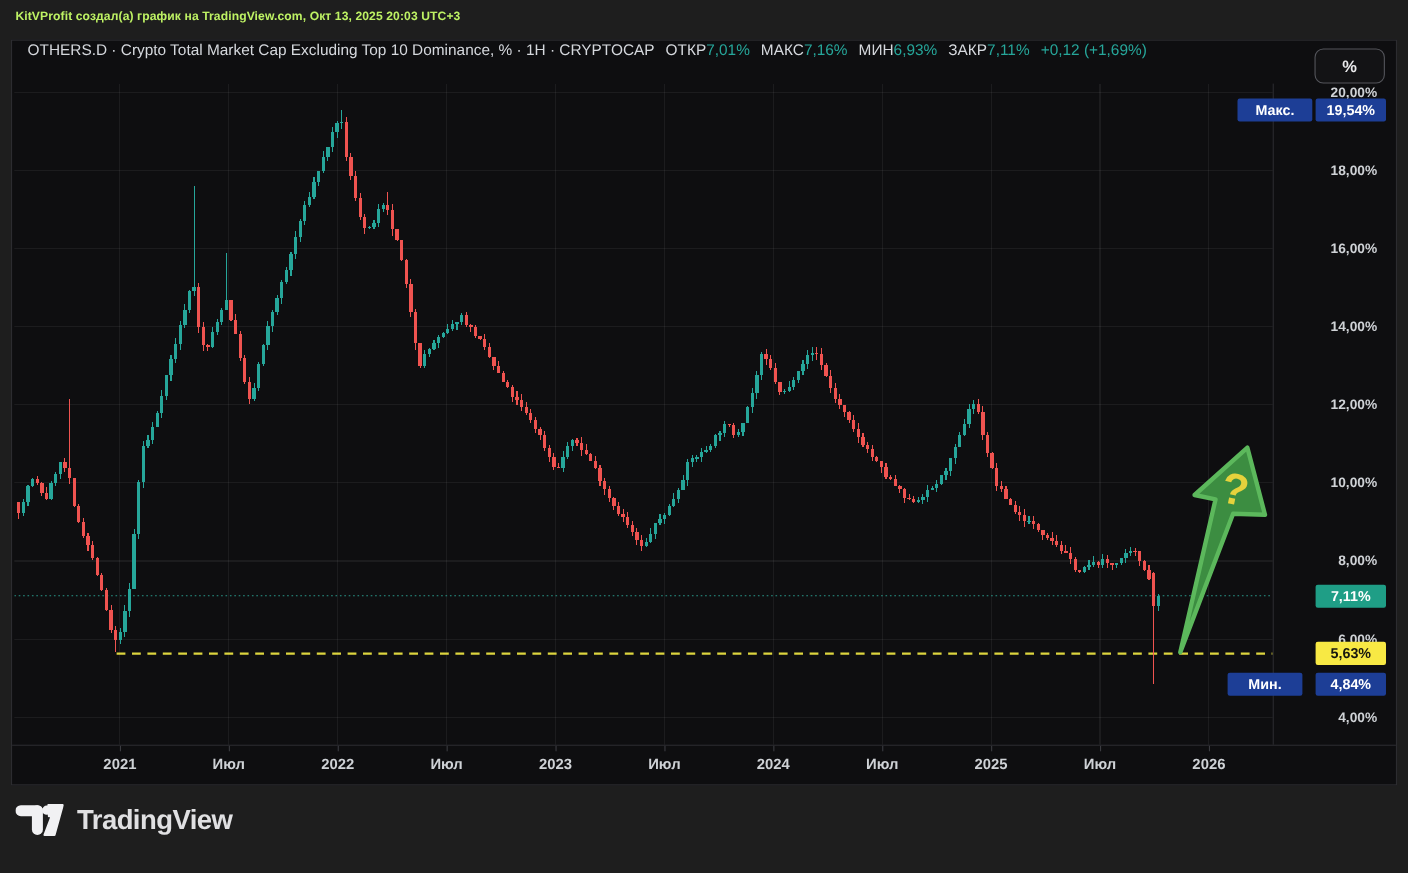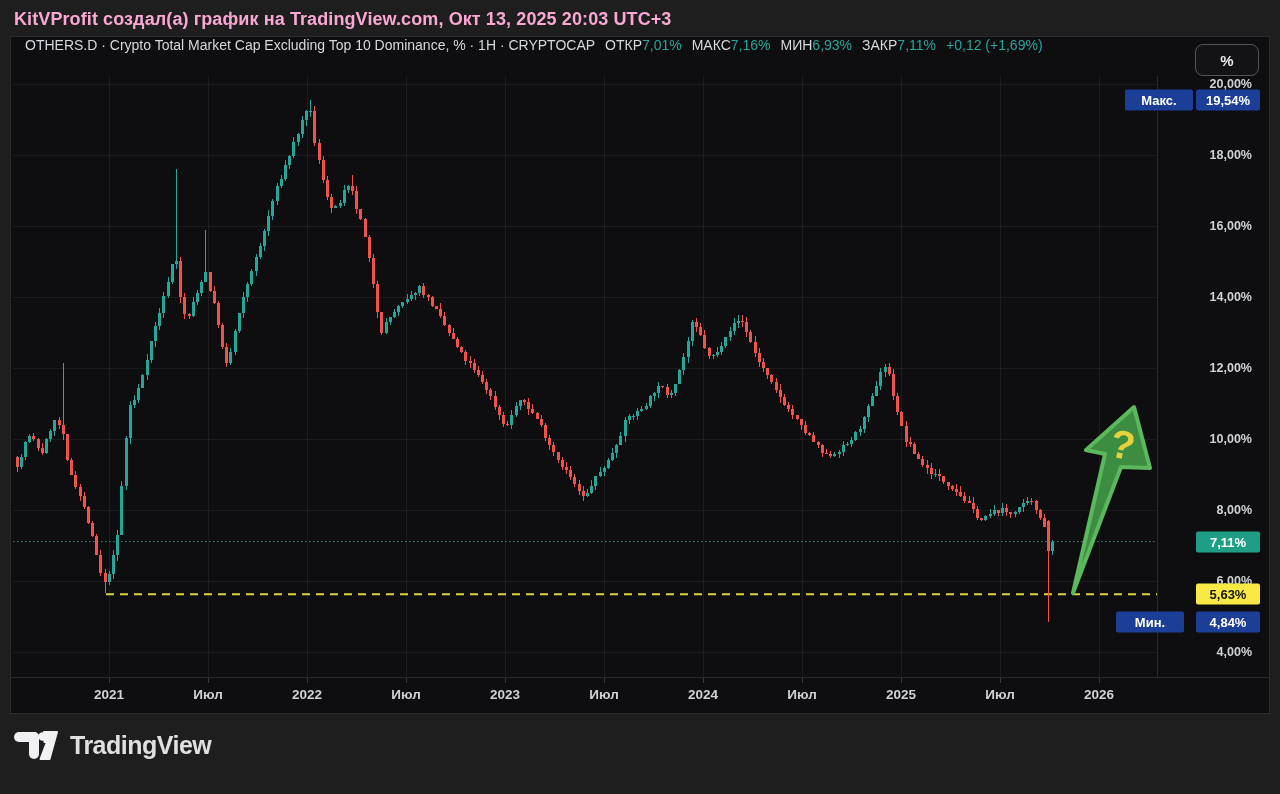--- a/index.html
+++ b/index.html
@@ -1,18 +1,18 @@
 <!DOCTYPE html>
 <html><head>
 <meta charset="utf-8">
 <style>
   html,body{margin:0;padding:0;background:#1e1e1e;}
   #page{position:relative;width:1280px;height:794px;background:#1e1e1e;overflow:hidden;
         font-family:"Liberation Sans",sans-serif;}
-  .attr-bar{position:absolute;left:14px;top:9px;font-size:18px;font-weight:600;color:#f9a8d4;letter-spacing:.1px;}
+  .attr-bar{position:absolute;left:14px;top:9px;font-size:11px;font-weight:600;color:#bef264;letter-spacing:.1px;}
   .card{position:absolute;left:10px;top:36px;width:1260px;height:678px;background:#0e0e10;
         border:1px solid #2c2c30;box-sizing:border-box;}
   .sym-header{position:absolute;left:14px;top:0;height:39px;display:flex;align-items:flex-start;
         font-size:14px;color:#d5d8dd;white-space:nowrap;max-width:1120px;overflow:hidden;}
   .sym-header .lbl{margin-left:10px;}
   .sym-header .val{color:#26a69a;}
   .sym-header .chg{color:#26a69a;margin-left:10px;}
   .unit-btn{position:absolute;right:10px;top:7px;width:62px;height:30px;border:1px solid #54555b;
         border-radius:8px;background:#131315;color:#eaeaec;font-size:15px;font-weight:700;
         display:flex;align-items:center;justify-content:center;cursor:pointer;}
@@ -24,21 +24,21 @@
   .chip{height:21px;display:flex;align-items:center;justify-content:center;border-radius:2px;
         font-size:13px;font-weight:700;white-space:nowrap;}
   .chip.w-label{width:68px;}
   .chip.w-value{width:64px;}
   .blue{background:#1d3e96;color:#fff;}
   .teal{background:#1f9e86;color:#fff;}
   .yellow{background:#f8e944;color:#16160e;}
   .time-axis{position:absolute;left:0;top:640px;width:1258px;height:37px;border-top:1px solid #2b2b2f;}
   .t-label{position:absolute;top:9px;transform:translateX(-50%);font-size:13.5px;font-weight:600;color:#cfd2d6;}
   .t-tick{position:absolute;top:0;width:1px;height:5px;background:#3a3b40;}
-  .footer{position:absolute;left:14px;top:731px;display:flex;align-items:flex-start;gap:12px;cursor:pointer;}
+  .footer{position:absolute;left:14px;top:731px;display:flex;align-items:center;gap:12px;cursor:pointer;}
   .brand-text{font-size:25px;font-weight:700;color:#e0e0e2;letter-spacing:-0.5px;}
 </style>
 </head>
 <body>
 
 <div id="page">
 
   <div class="attr-bar">KitVProfit создал(а) график на TradingView.com, Окт 13, 2025 20:03 UTC+3</div>
 
   <div class="card">

